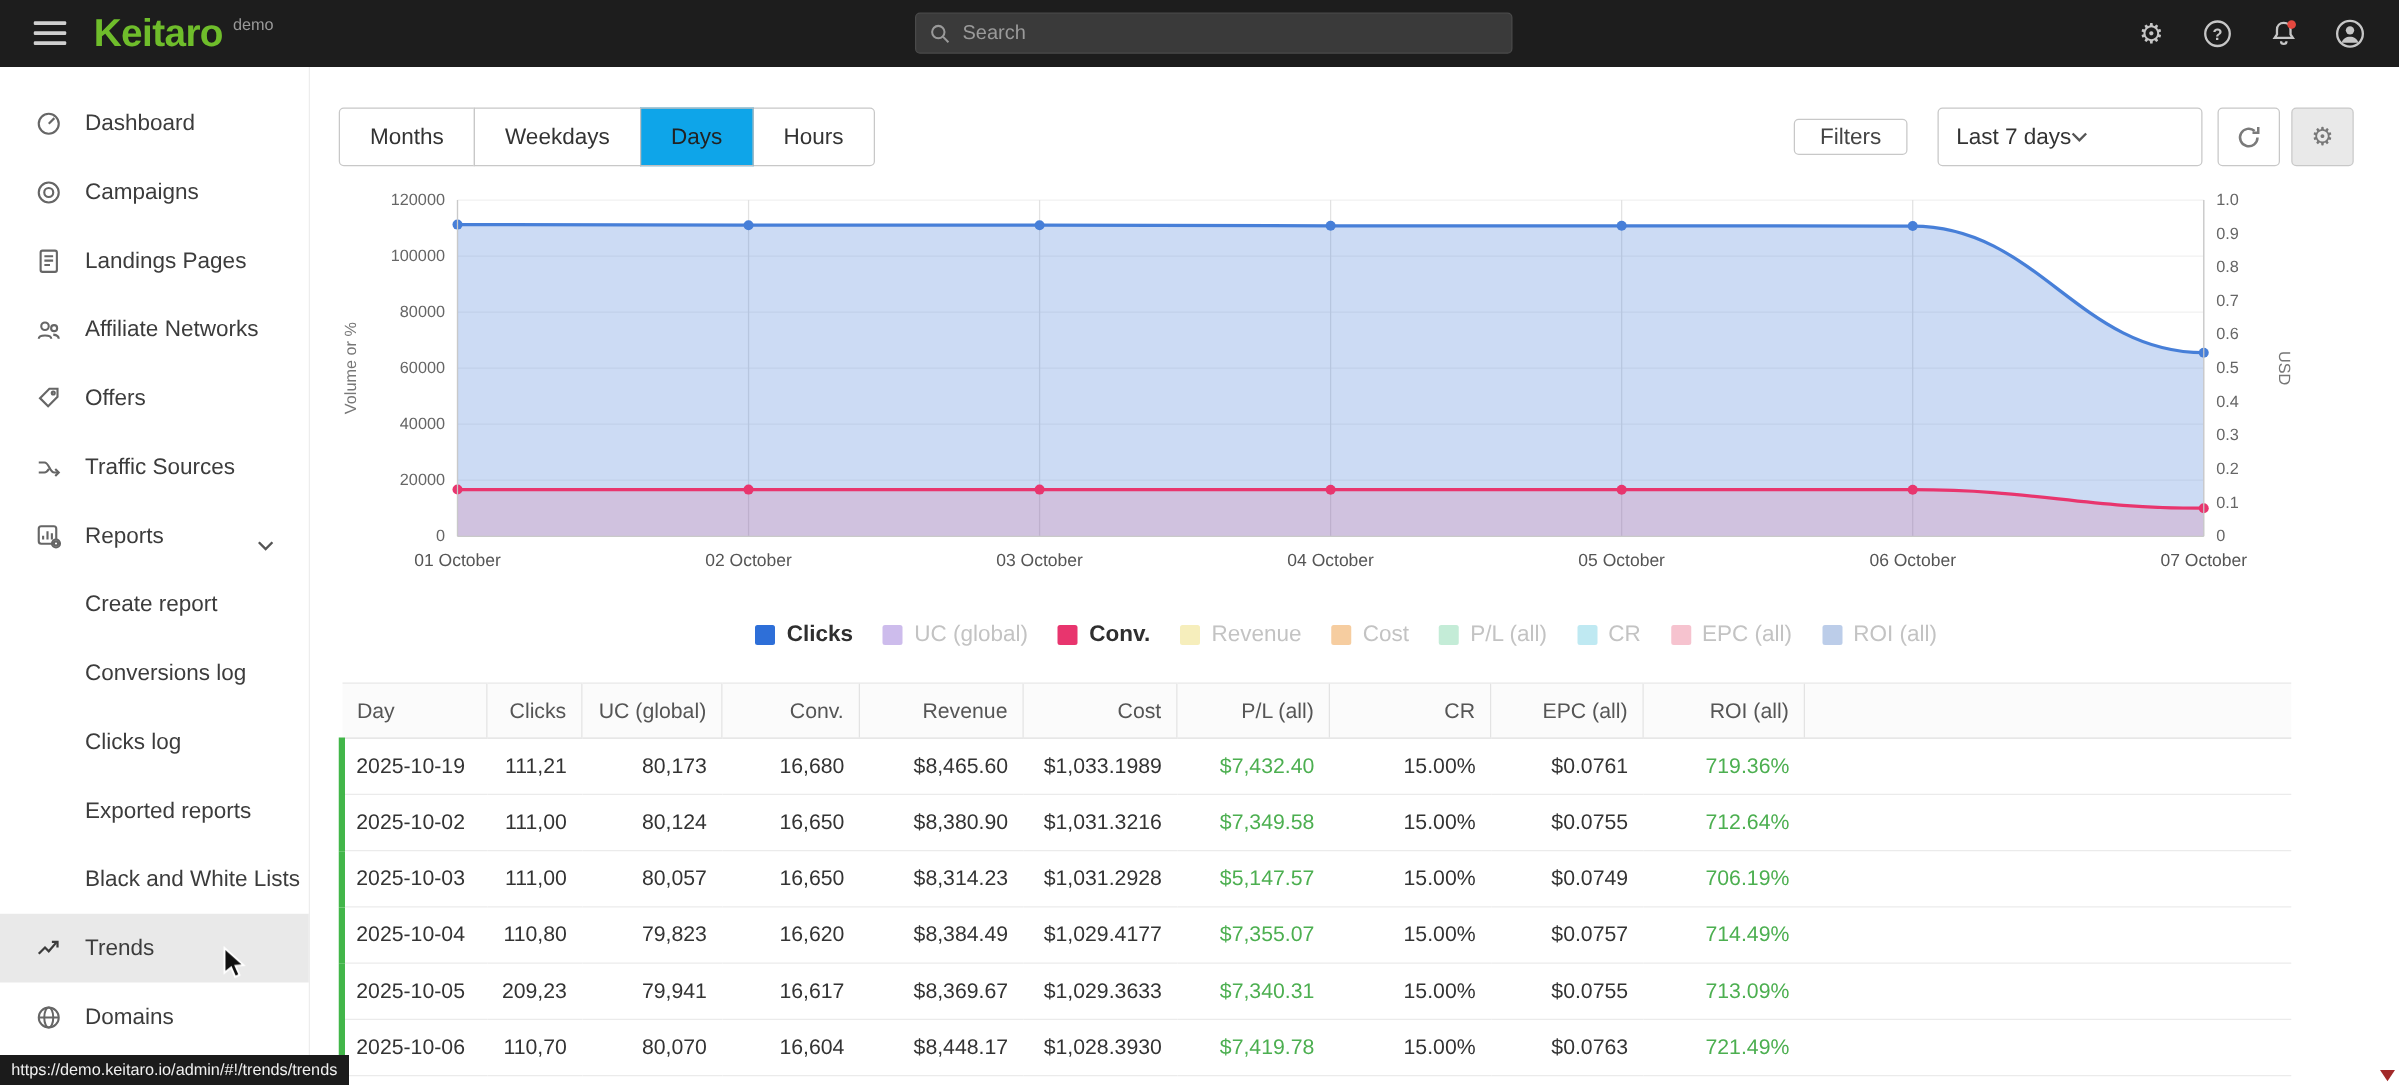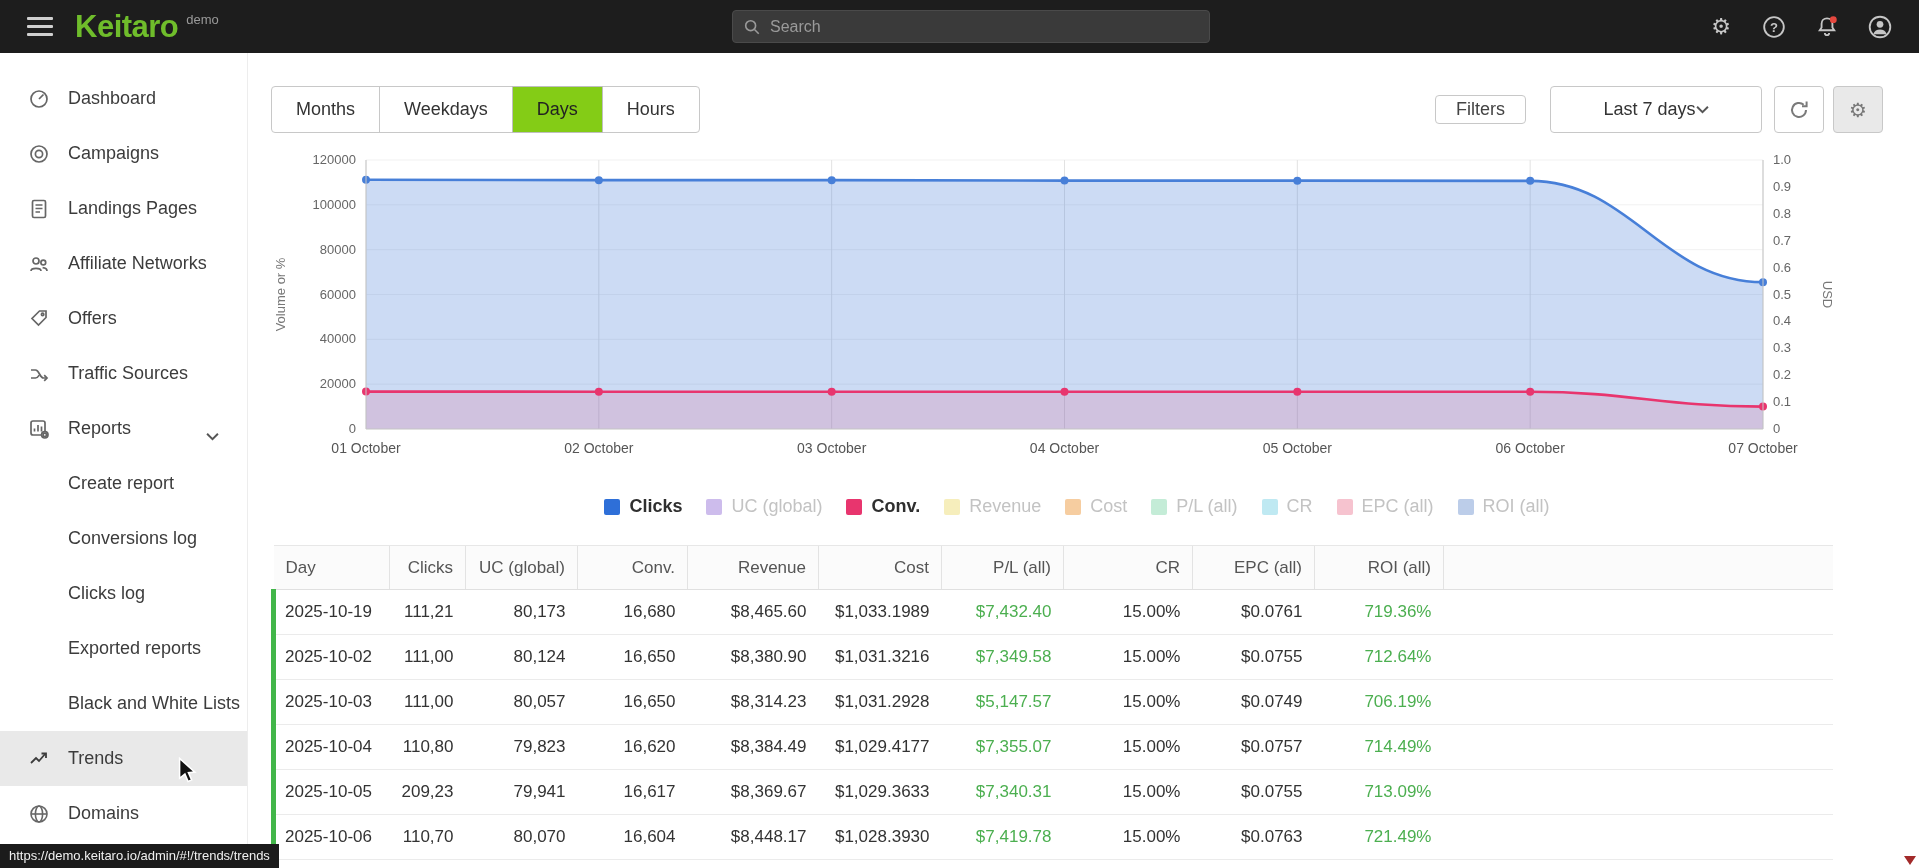--- a/index.html
+++ b/index.html
@@ -35,27 +35,27 @@
 
   .main { flex:1; padding:33px 36px 0 23px; }
 
   
   .controls-row { display:flex; justify-content:space-between; align-items:center; margin-bottom:12px; }
   .tab-group { display:flex;border-radius:13px; }
   .tab { height:47px; padding:0 24px; border:1px solid #c8c8c8; background:#fff; display:flex;
     align-items:center; font-size:18px; color:#333; margin-left:-1px; cursor:pointer; position:relative; }
   .tab:first-child { border-radius:4px 0 0 4px; margin-left:0; }
   .tab:last-child { border-radius:0 4px 4px 0; }
-  .tab.active { background:#84cc16; border-color:#bfbfbf; z-index:1; color:#222; }
+  .tab.active { background:#0ea5e9; border-color:#bfbfbf; z-index:1; color:#222; }
   .right-controls { display:flex; align-items:center; }
   .btn { height:29px; border:1px solid #c8c8c8; border-radius:4px; background:#fff; display:flex;
     align-items:center; justify-content:center; font-size:18px; color:#444; cursor:pointer; font-family:inherit; }
   .btn-filters { padding:0 20px; }
   .range-select { width:212px; height:47px; margin-left:24px; border:1px solid #c8c8c8; border-radius:4px;
-    display:flex; align-items:center; justify-content:center; padding:16px 14px; cursor:pointer;
+    display:flex; align-items:center; justify-content:flex-start; padding:16px 14px; cursor:pointer;
     font-size:18px; color:#333; background:#fff; }
   .btn-sq { width:50px; height:47px; }
   .btn-refresh { margin-left:12px; }
   .btn-chart-settings { margin-left:9px; background:#e9e9e9; font-size:20px; color:#777; }
 
   
   .chart-svg text { font-family:"Liberation Sans","DejaVu Sans",sans-serif; }
   .tick { font-size:13px; fill:#666; }
   .xlab { font-size:14px; fill:#555; }
   .axis-title { font-size:13px; fill:#777; }

